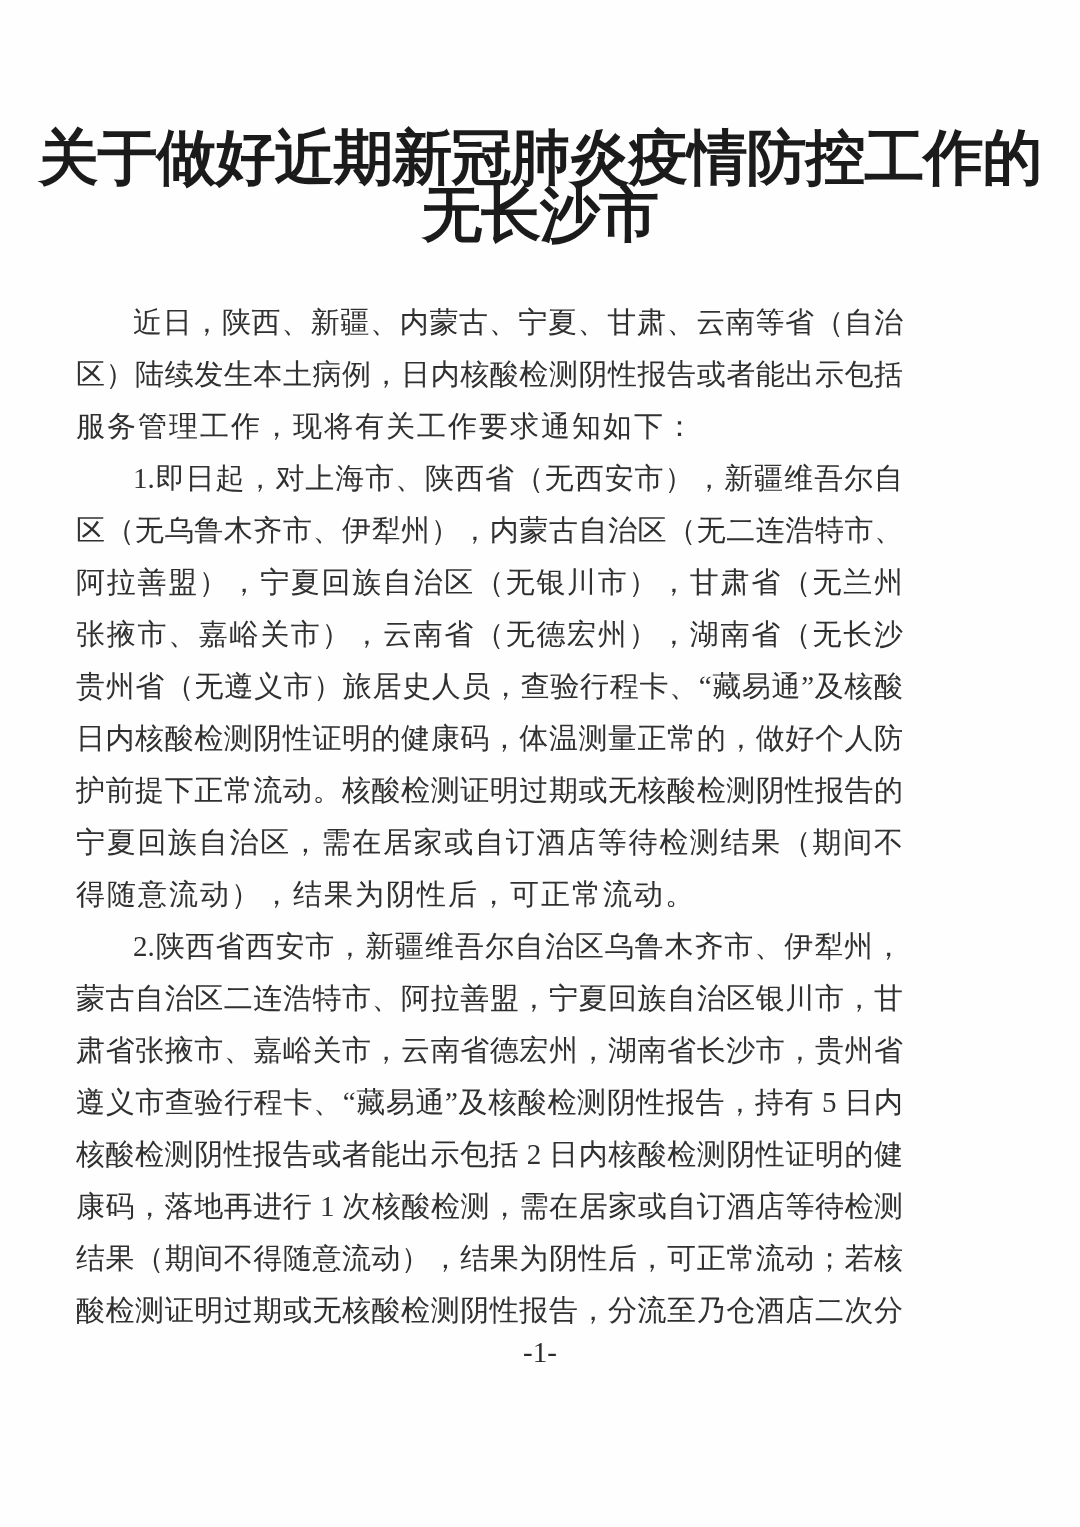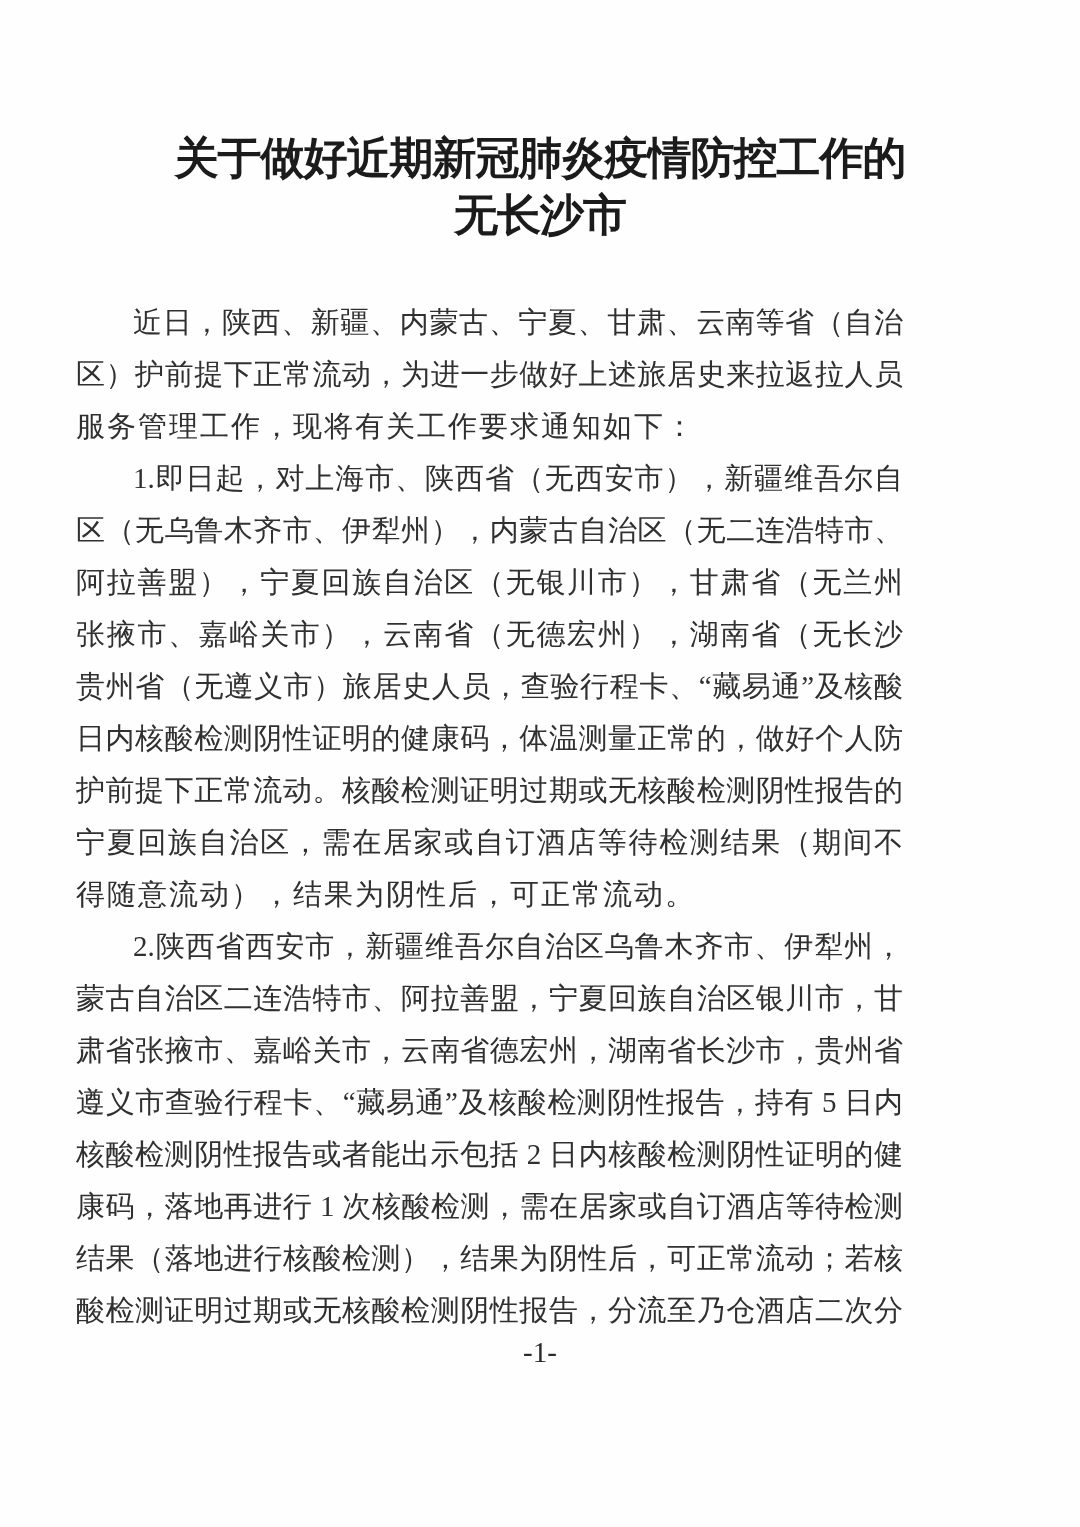--- a/index.html
+++ b/index.html
@@ -11,21 +11,21 @@
     position: relative;
     width: 1080px;
     height: 1527px;
     background: #fefefe;
     overflow: hidden;
     font-family: "Liberation Serif", "DejaVu Serif", serif;
   }
   .title-block {
     padding-top: 130px;
     text-align: center;
-    font-size: 44px;
+    font-size: 60px;
     line-height: 57px;
     font-weight: 700;
     letter-spacing: -1px;
     color: #1b1b1b;
   }
   .body-block {
     margin-left: 76px;
     margin-top: 52px;
     width: 827px;
     font-size: 29px;
@@ -61,38 +61,38 @@
 
 <div class="page">
 
   <div class="title-block">
     <div>关于做好近期新冠肺炎疫情防控工作的</div>
     <div>无长沙市</div>
   </div>
 
   <div class="body-block">
     <div class="line indent">近日，陕西、新疆、内蒙古、宁夏、甘肃、云南等省（自治</div>
-    <div class="line">区）护前提下正常流动，为进一步做好上述旅居史来拉返拉人员</div>
+    <div class="line">区）陆续发生本土病例，日内核酸检测阴性报告或者能出示包括</div>
     <div class="line para-end">服务管理工作，现将有关工作要求通知如下：</div>
     <div class="line indent">1.即日起，对上海市、陕西省（无西安市），新疆维吾尔自治</div>
     <div class="line">区（无乌鲁木齐市、伊犁州），内蒙古自治区（无二连浩特市、</div>
     <div class="line">阿拉善盟），宁夏回族自治区（无银川市），甘肃省（无兰州市、</div>
     <div class="line">张掖市、嘉峪关市），云南省（无德宏州），湖南省（无长沙市），</div>
     <div class="line">贵州省（无遵义市）旅居史人员，查验行程卡、“藏易通”及核酸</div>
     <div class="line">日内核酸检测阴性证明的健康码，体温测量正常的，做好个人防</div>
     <div class="line">护前提下正常流动。核酸检测证明过期或无核酸检测阴性报告的</div>
     <div class="line">宁夏回族自治区，需在居家或自订酒店等待检测结果（期间不</div>
     <div class="line para-end">得随意流动），结果为阴性后，可正常流动。</div>
     <div class="line indent">2.陕西省西安市，新疆维吾尔自治区乌鲁木齐市、伊犁州，内</div>
     <div class="line">蒙古自治区二连浩特市、阿拉善盟，宁夏回族自治区银川市，甘</div>
     <div class="line">肃省张掖市、嘉峪关市，云南省德宏州，湖南省长沙市，贵州省</div>
     <div class="line">遵义市查验行程卡、“藏易通”及核酸检测阴性报告，持有 5 日内</div>
     <div class="line">核酸检测阴性报告或者能出示包括 2 日内核酸检测阴性证明的健</div>
     <div class="line">康码，落地再进行 1 次核酸检测，需在居家或自订酒店等待检测</div>
-    <div class="line">结果（落地进行核酸检测），结果为阴性后，可正常流动；若核</div>
+    <div class="line">结果（期间不得随意流动），结果为阴性后，可正常流动；若核</div>
     <div class="line">酸检测证明过期或无核酸检测阴性报告，分流至乃仓酒店二次分</div>
   </div>
 
   <div class="footer-block">
     <span>-1-</span>
   </div>
 
 </div>
 
 </body></html>

